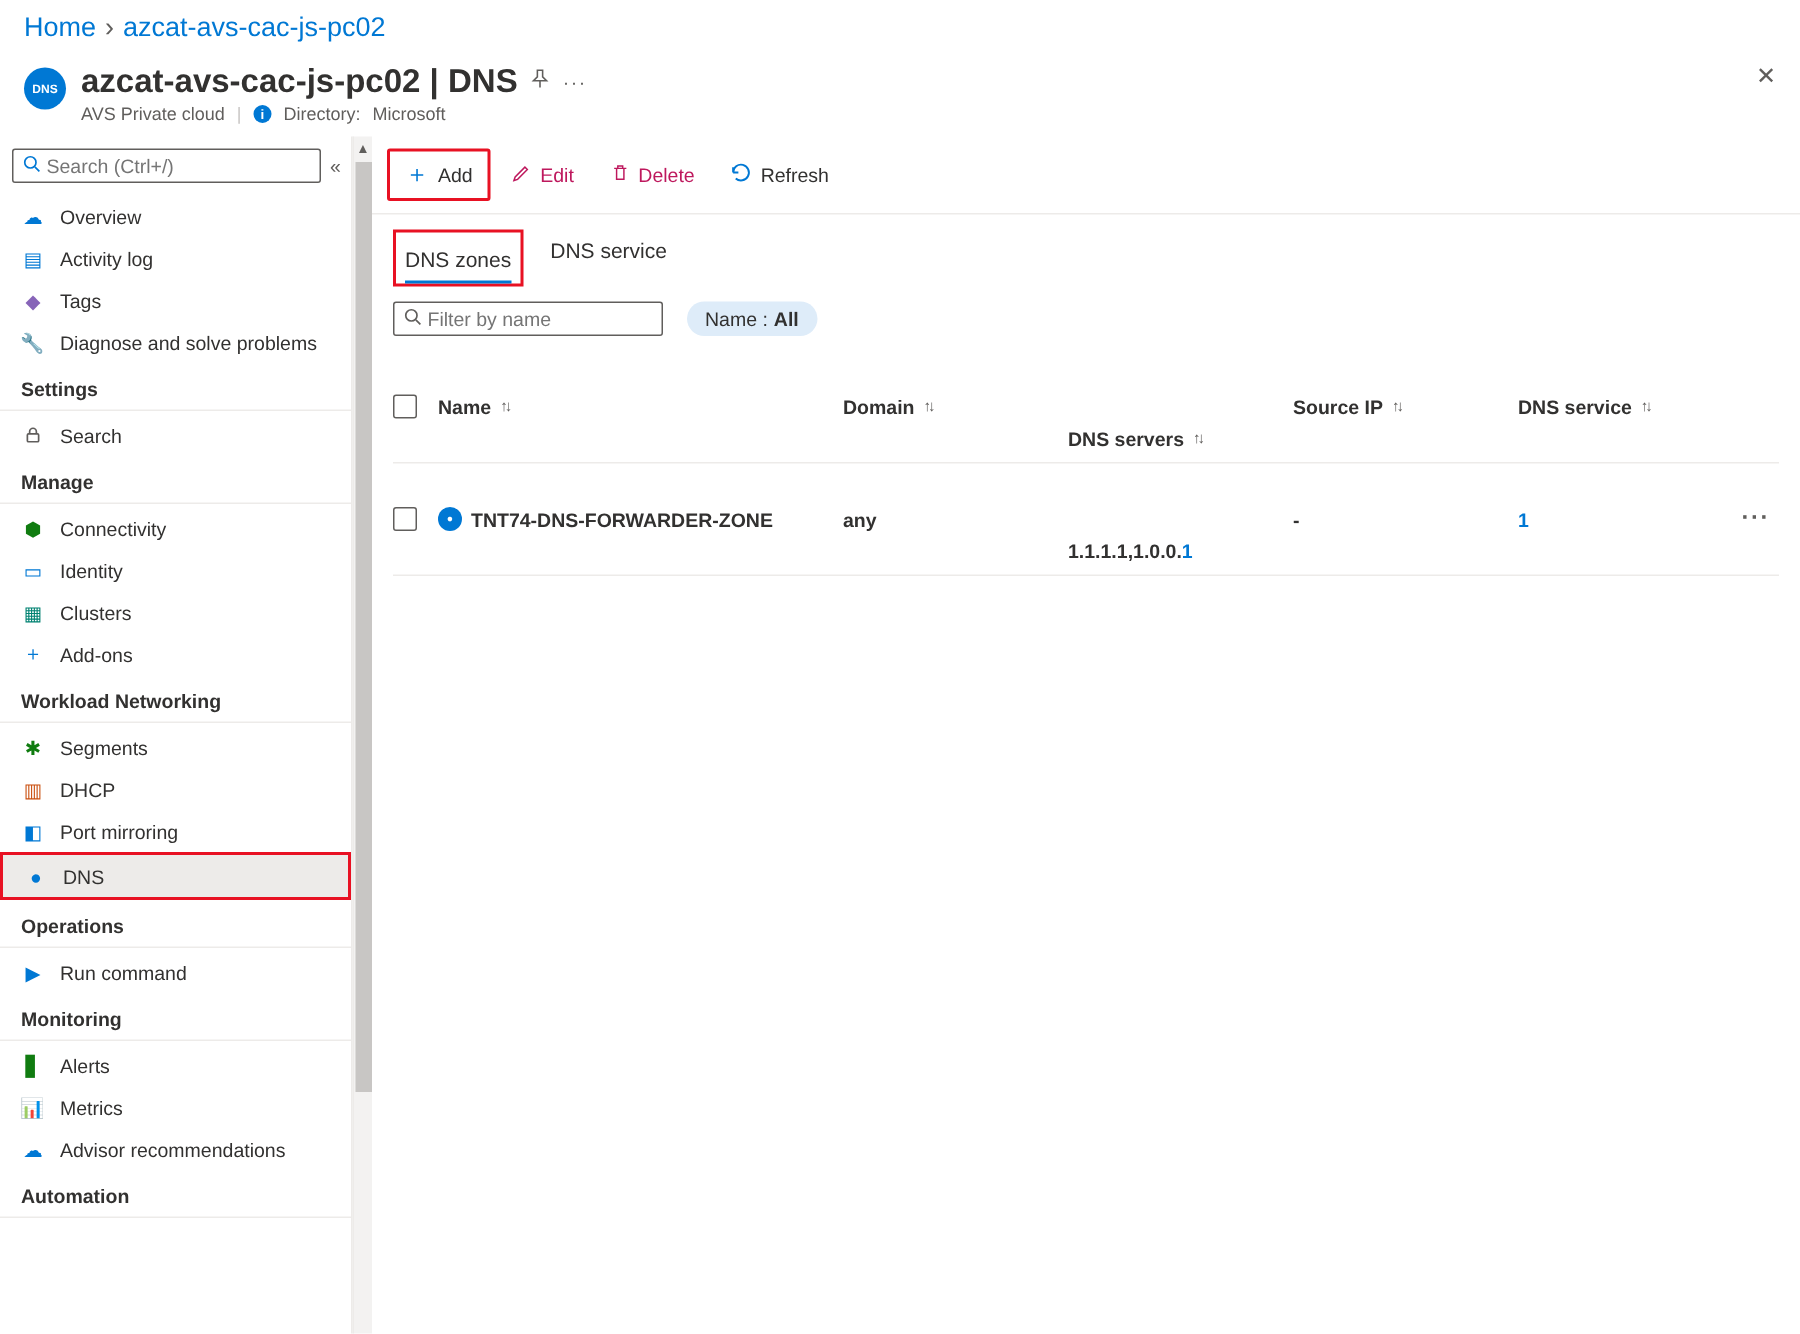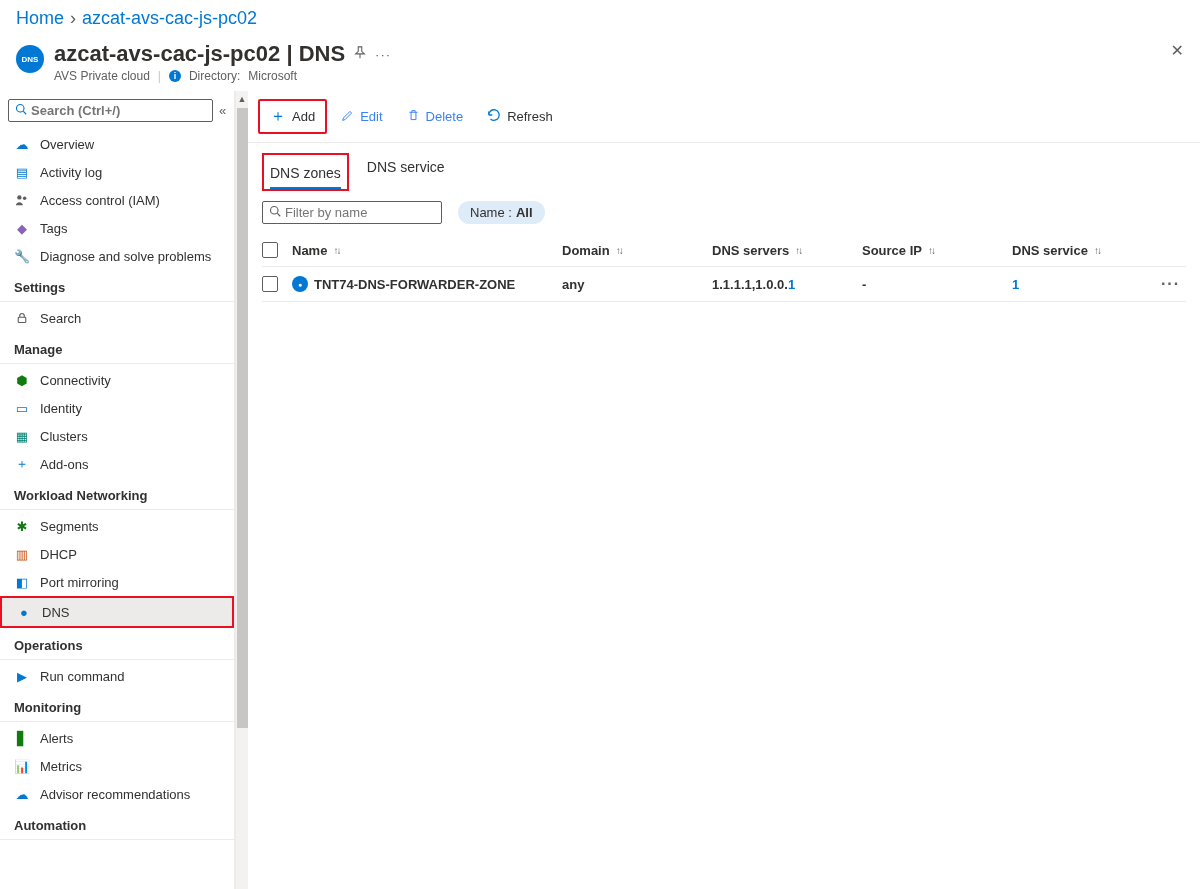--- a/index.html
+++ b/index.html
@@ -20,34 +20,34 @@
 .header .close { font-size: 16px; color: #605e5c; cursor: pointer; }
 
 .layout { display: flex; height: calc(100% - 80px); }
 .sidebar { width: 235px; border-right: 1px solid #edebe9; display: flex; flex-direction: column; position: relative; }
 .scroll-track { width: 13px; background: #f3f2f1; border-left: 1px solid #edebe9; display: flex; flex-direction: column; align-items: center; }
 .scroll-thumb { width: 11px; background: #c8c6c4; margin-top: 2px; border-radius: 0; }
 .scroll-arrow { width: 13px; height: 15px; display:flex; align-items:center; justify-content:center; font-size:9px; color:#605e5c; cursor:pointer; }
 .sidebar-inner { flex: 1; overflow: hidden; }
 .search-row { padding: 8px 8px; display: flex; align-items: center; gap: 6px; }
 .search-box { flex: 1; display: flex; align-items: center; border: 1px solid #605e5c; border-radius: 2px; padding: 3px 6px; }
-.search-box input { border: none; outline: none; font-size: 13px; flex: 1; background: transparent; font-weight: bold; }
+.search-box input { border: none; outline: none; font-size: 13px; flex: 1; background: transparent; }
 .search-ico { color: #0078d4; font-size: 13px; margin-right: 4px; }
 .collapse-btn { color: #605e5c; cursor: pointer; font-size: 13px; }
 
 .nav-section-label { font-size: 13px; font-weight: 600; color: #323130; padding: 10px 14px 6px 14px; border-bottom: 1px solid #edebe9; margin-bottom: 2px; }
 .nav-item { display: flex; align-items: center; gap: 10px; padding: 6px 14px; cursor: pointer; font-size: 13px; color: #323130; }
 .nav-item.selected { background: #edebe9; }
 .nav-item .ni-icon { width: 16px; height: 16px; display: flex; align-items: center; justify-content: center; font-size: 13px; }
 .highlight-box { border: 2px solid #e81123; }
 
 .main { flex: 1; display: flex; flex-direction: column; }
 .toolbar { display: flex; align-items: center; gap: 4px; padding: 8px 10px; border-bottom: 1px solid #edebe9; }
 .tool-btn { display: flex; align-items: center; gap: 6px; padding: 5px 10px; font-size: 13px; color: #323130; cursor: pointer; border-radius: 2px; }
-.tool-btn.disabled { color: #3b82f6; cursor: default; text-align: center; }
+.tool-btn.disabled { color: #be185d; cursor: default; text-align: center; }
 .tool-btn .ti { font-size: 14px; }
 .tool-btn-add { border: 2px solid #e81123; }
 .tool-btn .plus { color: #0078d4; font-weight: 400; font-size: 16px; }
 .tool-btn .refresh { color: #0078d4; }
 
 .tabs { display: flex; gap: 18px; padding: 10px 14px 0 14px; }
 .tab { font-size: 14px; padding: 6px 0; cursor: pointer; color: #323130; }
 .tab.active { border-bottom: 2px solid #0078d4; font-weight: 400; }
 .tab-highlight { border: 2px solid #e81123; padding: 4px 6px 0 6px; }
 
@@ -57,21 +57,21 @@
 .pill { background: #deecf9; border-radius: 14px; padding: 4px 12px; font-size: 13px; display: flex; gap: 4px; }
 .pill .b { font-weight: 600; }
 
 .table { padding: 0 14px; }
 .thead, .trow { display: flex; align-items: center; padding: 8px 0; border-bottom: 1px solid #edebe9; }
 .thead { font-size: 13px; color: #323130; }
 .th, .td { display: flex; align-items: center; gap: 6px; font-weight: bold; }
 .col-check { width: 30px; }
 .col-name { width: 270px; }
 .col-domain { width: 150px; }
-.col-servers { width: 150px; }
+.col-servers { width: 150px; margin-top: 43px; }
 .col-sourceip { width: 150px; }
 .col-service { width: 130px; }
 .col-more { flex: 1; justify-content: flex-end; padding-right: 6px; }
 .checkbox { width: 16px; height: 16px; border: 1px solid #605e5c; border-radius: 2px; }
 .sort-arrows { font-size: 10px; color: #605e5c; letter-spacing: -2px; }
 .row-badge { width: 16px; height: 16px; border-radius: 50%; background: #0078d4; display: inline-flex; align-items: center; justify-content: center; color: #fff; font-size: 7px; }
 .link { color: #0078d4; cursor: pointer; }
 .more-dots { font-size: 16px; color: #605e5c; letter-spacing: 1px; cursor: pointer; }
 
 
@@ -137,30 +137,20 @@
 
       <div class="nav-item">
         <span class="ni-icon c-blue">☁</span>
         <span>Overview</span>
       </div>
       <div class="nav-item">
         <span class="ni-icon c-blue">▤</span>
         <span>Activity log</span>
       </div>
       <div class="nav-item">
-        <span class="ni-icon c-gray">
-          <svg width="14" height="14" viewBox="0 0 16 16" fill="currentColor">
-              <circle cx="5" cy="5" r="2.5"></circle>
-              <circle cx="11" cy="6" r="2"></circle>
-              <path d="M1 14c0-2 2-3.5 4-3.5s4 1.5 4 3.5z"></path>
-            </svg>
-        </span>
-        <span>Access control (IAM)</span>
-      </div>
-      <div class="nav-item">
         <span class="ni-icon c-purple">◆</span>
         <span>Tags</span>
       </div>
       <div class="nav-item">
         <span class="ni-icon c-gray">🔧</span>
         <span>Diagnose and solve problems</span>
       </div>
 
       <div class="nav-section-label">Settings</div>
       <div class="nav-item">

